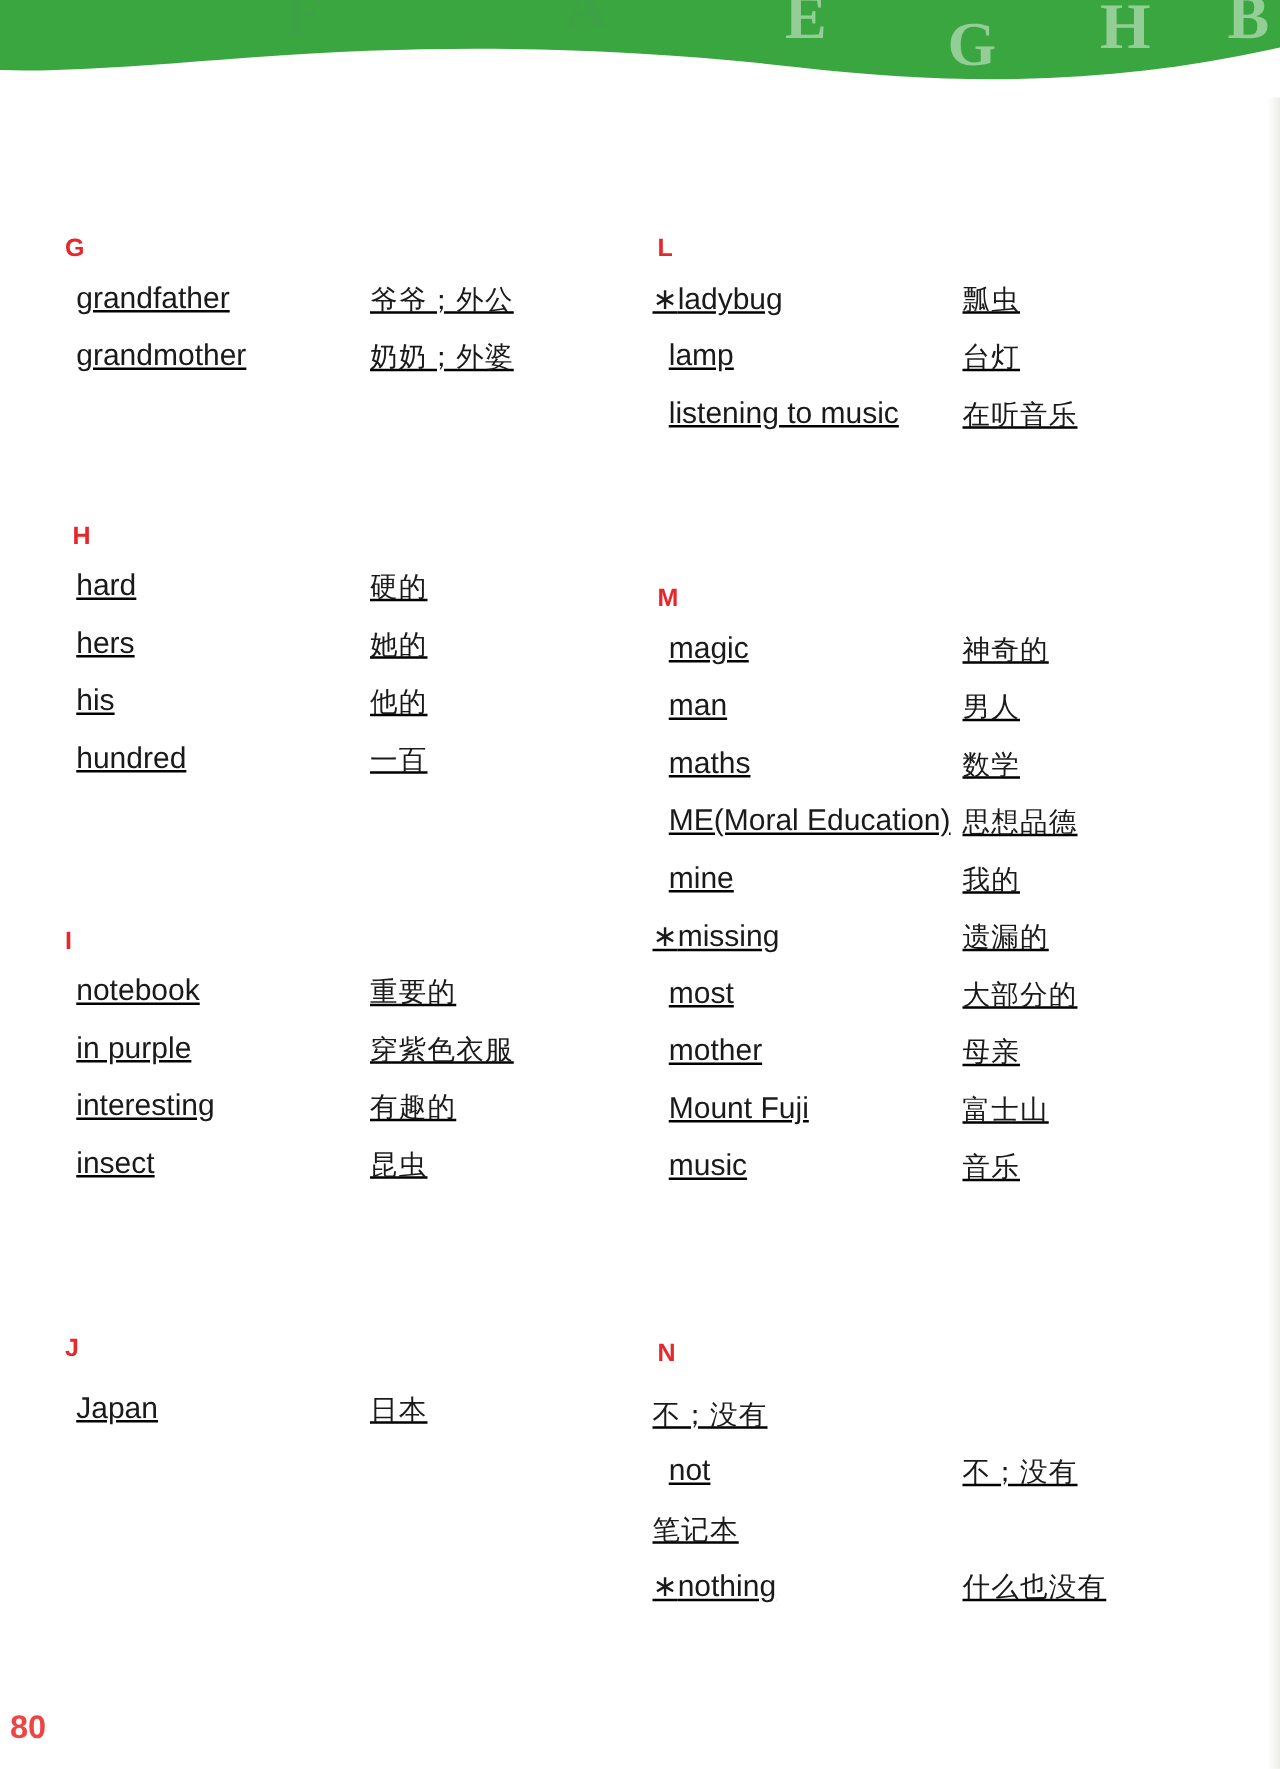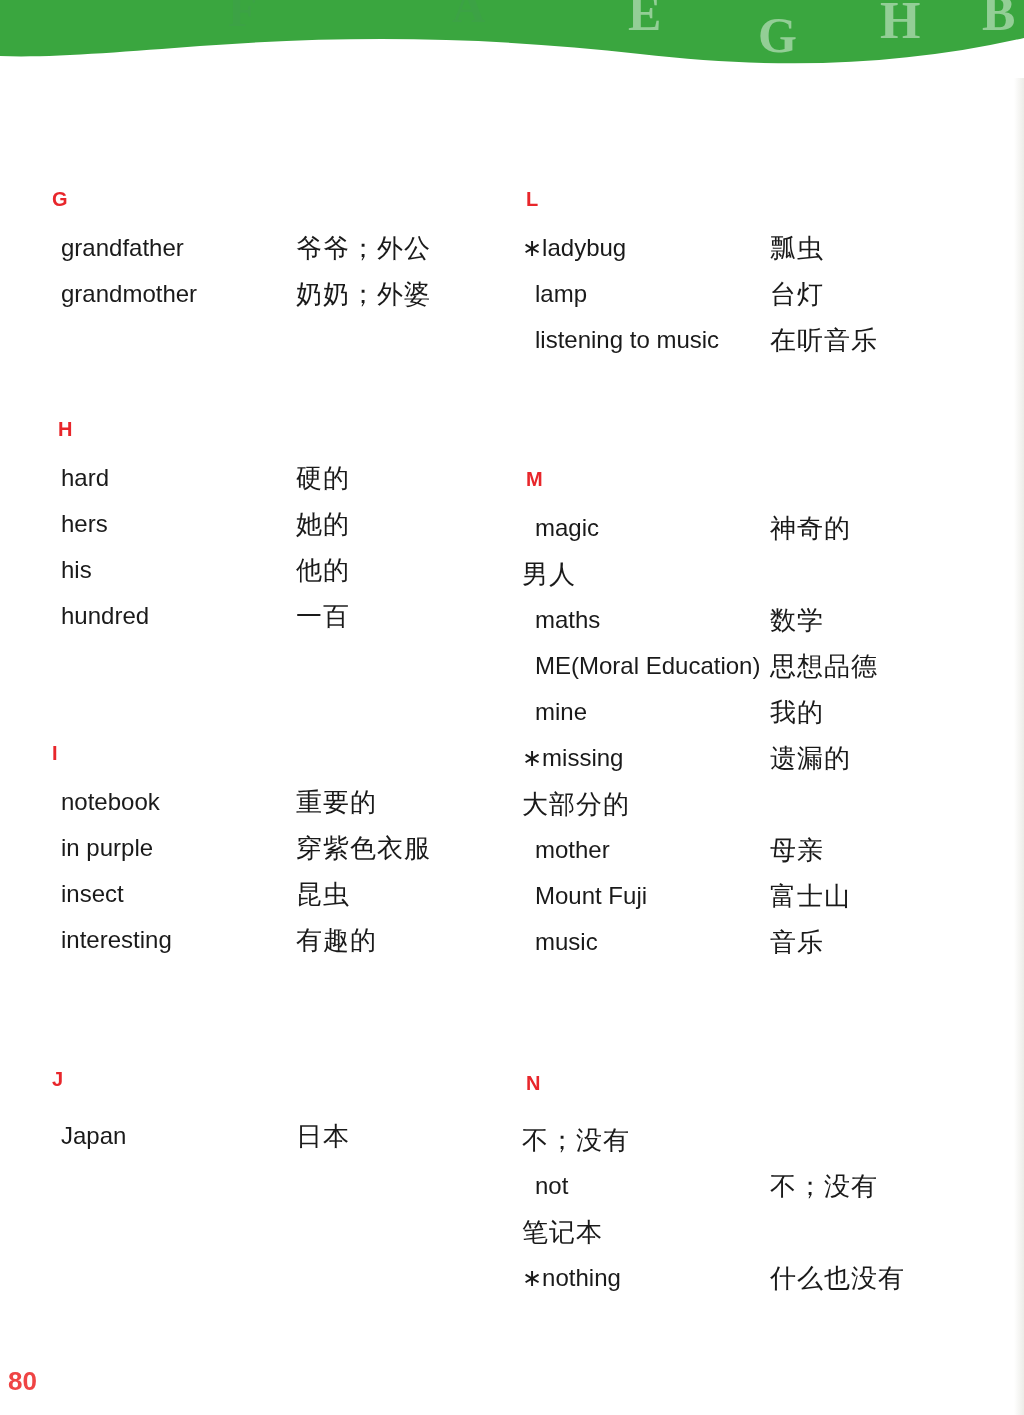--- a/index.html
+++ b/index.html
@@ -64,34 +64,35 @@
     font-family: "Liberation Sans", sans-serif;
     font-weight: bold;
     font-size: 20px;
     color: #e8262b;
     letter-spacing: 0.5px;
     margin: 0 0 14px 4px;
   }
 
   .entry {
     display: flex;
-    align-items: center;
+    align-items: flex-start;
     height: 46px;
+    text-decoration: underline;
   }
   .entry-en {
     font-family: "Liberation Sans", sans-serif;
     font-size: 24px;
     color: #1a1a1a;
     width: 248px;
     flex: 0 0 248px;
     white-space: nowrap;
   }
   .entry-zh {
     font-family: "DejaVu Serif", "Liberation Serif", serif;
-    font-size: 26px;
+    font-size: 22px;
     color: #1a1a1a;
     letter-spacing: 1px;
     white-space: nowrap;
   }
   .star {
     color: #1a1a1a;
     font-size: 24px;
   }
   .indent {
     display: inline-block;
@@ -175,27 +176,27 @@
       <div class="group-letter">I</div>
       <div class="entry">
         <span class="entry-en"><span class="indent"></span><span>notebook</span></span>
         <span class="entry-zh">重要的</span>
       </div>
       <div class="entry">
         <span class="entry-en"><span class="indent"></span><span>in purple</span></span>
         <span class="entry-zh">穿紫色衣服</span>
       </div>
       <div class="entry">
+        <span class="entry-en"><span class="indent"></span><span>interesting</span></span>
+        <span class="entry-zh">有趣的</span>
+      </div>
+      <div class="entry">
         <span class="entry-en"><span class="indent"></span><span>insect</span></span>
         <span class="entry-zh">昆虫</span>
       </div>
-      <div class="entry">
-        <span class="entry-en"><span class="indent"></span><span>interesting</span></span>
-        <span class="entry-zh">有趣的</span>
-      </div>
     </div>
 
     <div class="letter-group" style="top:990px;left:0;">
       <div class="group-letter" style="margin-bottom:22px;">J</div>
       <div class="entry">
         <span class="entry-en"><span class="indent"></span><span>Japan</span></span>
         <span class="entry-zh">日本</span>
       </div>
     </div>
 
@@ -219,39 +220,41 @@
       </div>
     </div>
 
     <div class="letter-group" style="top:390px;left:0;">
       <div class="group-letter">M</div>
       <div class="entry">
         <span class="entry-en"><span class="indent"></span><span>magic</span></span>
         <span class="entry-zh">神奇的</span>
       </div>
       <div class="entry">
+        <span class="entry-en"><span class="indent"></span><span>man</span></span>
         <span class="entry-zh">男人</span>
       </div>
       <div class="entry">
         <span class="entry-en"><span class="indent"></span><span>maths</span></span>
         <span class="entry-zh">数学</span>
       </div>
       <div class="entry">
         <span class="entry-en"><span class="indent"></span><span>ME(Moral Education)</span></span>
         <span class="entry-zh">思想品德</span>
       </div>
       <div class="entry">
         <span class="entry-en"><span class="indent"></span><span>mine</span></span>
         <span class="entry-zh">我的</span>
       </div>
       <div class="entry">
         <span class="entry-en"><span class="star">∗</span><span>missing</span></span>
         <span class="entry-zh">遗漏的</span>
       </div>
       <div class="entry">
+        <span class="entry-en"><span class="indent"></span><span>most</span></span>
         <span class="entry-zh">大部分的</span>
       </div>
       <div class="entry">
         <span class="entry-en"><span class="indent"></span><span>mother</span></span>
         <span class="entry-zh">母亲</span>
       </div>
       <div class="entry">
         <span class="entry-en"><span class="indent"></span><span>Mount Fuji</span></span>
         <span class="entry-zh">富士山</span>
       </div>

